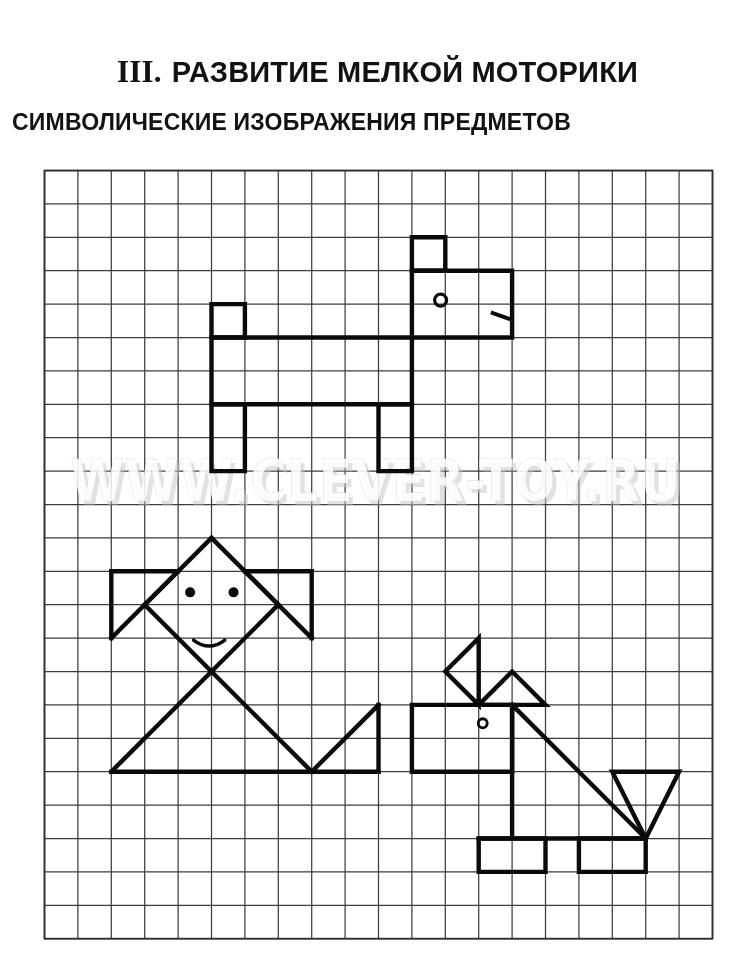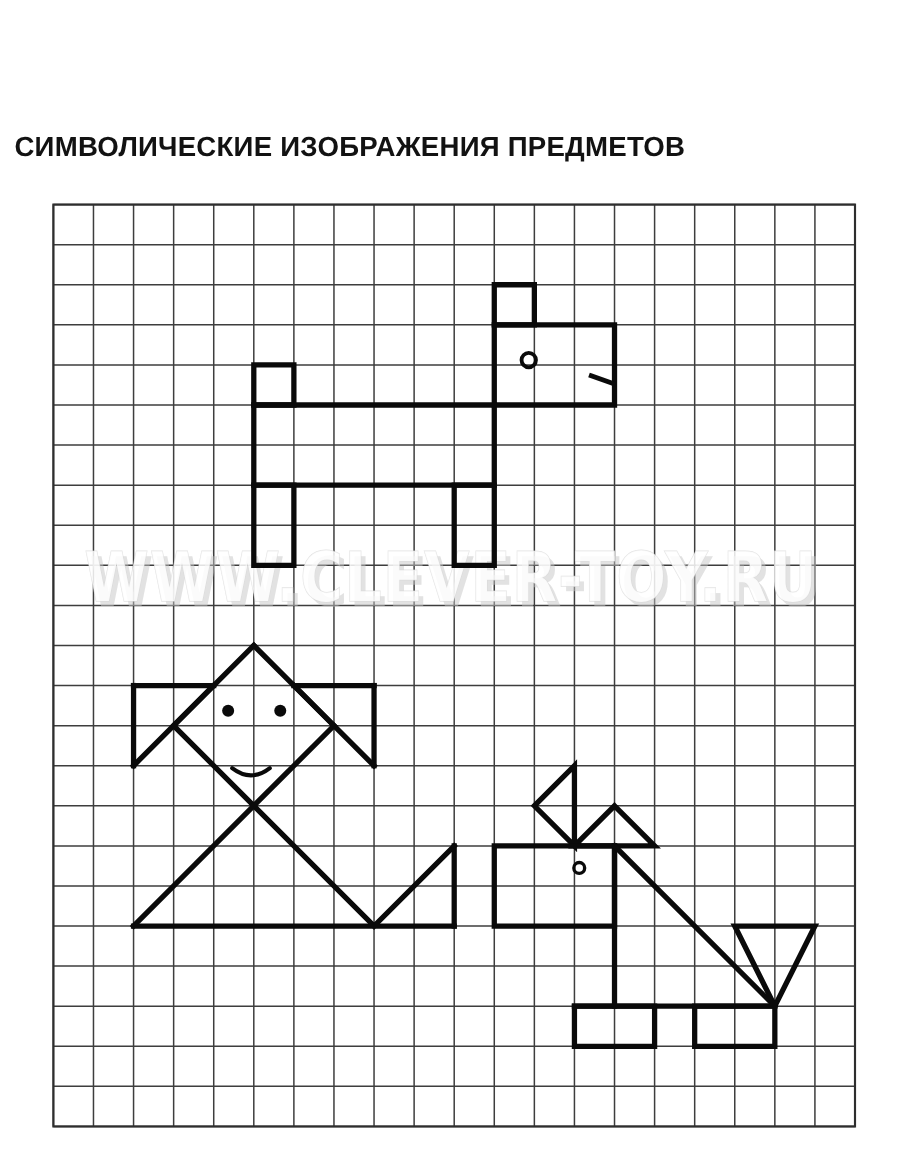--- a/index.html
+++ b/index.html
@@ -11,20 +11,21 @@
          font-size:31px;margin-right:10px;}
   .subtitle{position:absolute;top:109px;left:0;width:100%;margin:0;
          font-size:23px;font-weight:700;color:#121212;letter-spacing:0.2px;white-space:nowrap;padding-left:12px;}
   #scene{position:absolute;left:0;top:0;}
   .wm{font-family:"DejaVu Sans","Liberation Sans",sans-serif;font-weight:700;}
 </style>
 </head>
 <body>
 
 <div class="page">
+  <h1 class="title"><span class="numeral">III.</span><span>РАЗВИТИЕ МЕЛКОЙ МОТОРИКИ</span></h1>
   <h2 class="subtitle">СИМВОЛИЧЕСКИЕ ИЗОБРАЖЕНИЯ ПРЕДМЕТОВ</h2>
 
   <svg id="scene" width="755" height="960" viewBox="0 0 755 960">
     <g id="grid-layer">
         <line x1="44.5" y1="170.5" x2="44.5" y2="938.6999999999999" stroke="#3d3d3d" stroke-width="1.25"></line>
         <line x1="77.9" y1="170.5" x2="77.9" y2="938.6999999999999" stroke="#3d3d3d" stroke-width="1.25"></line>
         <line x1="111.3" y1="170.5" x2="111.3" y2="938.6999999999999" stroke="#3d3d3d" stroke-width="1.25"></line>
         <line x1="144.7" y1="170.5" x2="144.7" y2="938.6999999999999" stroke="#3d3d3d" stroke-width="1.25"></line>
         <line x1="178.1" y1="170.5" x2="178.1" y2="938.6999999999999" stroke="#3d3d3d" stroke-width="1.25"></line>
         <line x1="211.5" y1="170.5" x2="211.5" y2="938.6999999999999" stroke="#3d3d3d" stroke-width="1.25"></line>

